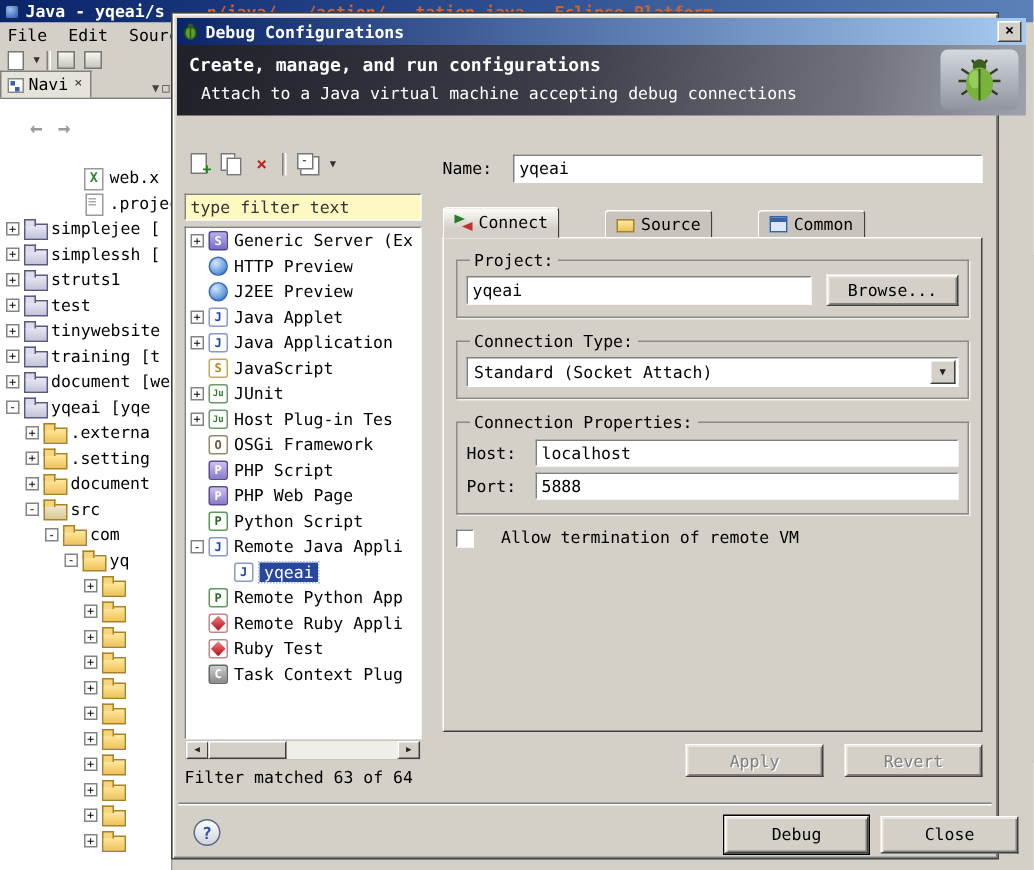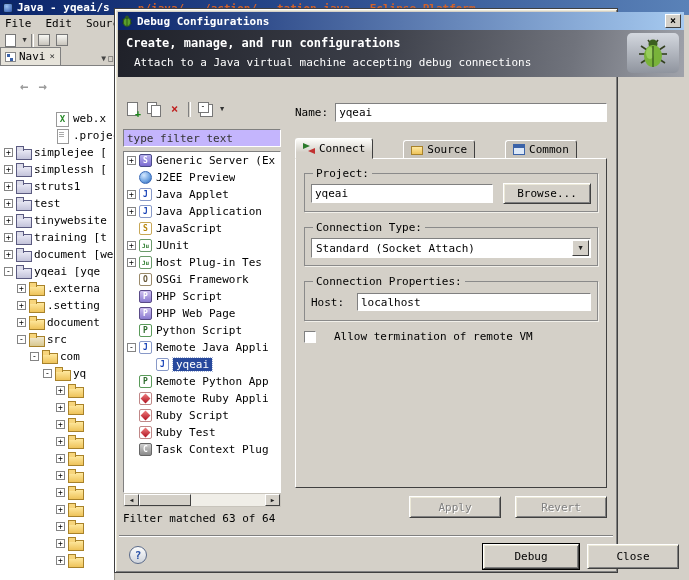--- a/index.html
+++ b/index.html
@@ -39,21 +39,21 @@
   .fi.folder::before, .fi.srcf::before { content:""; position:absolute; left:0; top:3px; width:14px; height:9px; background:linear-gradient(#ffe9a0,#eec35a); border:1px solid #a8822a; }
   .fi.folder::after, .fi.srcf::after { content:""; position:absolute; left:0; top:0; width:6px; height:4px; background:#f7d57c; border:1px solid #a8822a; border-bottom:none; }
   .fi.srcf::before { background:linear-gradient(#f0e8d0,#d8c890); }
   .fi.proj::before { content:""; position:absolute; left:0; top:3px; width:14px; height:9px; background:linear-gradient(#e9e9f5,#c3c3da); border:1px solid #5a5a80; }
   .fi.proj::after { content:""; position:absolute; left:0; top:0; width:6px; height:4px; background:#dcdcea; border:1px solid #5a5a80; border-bottom:none; }
   .fi.xml::before { content:"X"; position:absolute; left:1px; top:0; width:11px; height:13px; background:#fff; border:1px solid #999; color:#2a8a2a; font-weight:bold; font-size:9px; line-height:12px; text-align:center; }
   .fi.file::before { content:""; position:absolute; left:2px; top:0; width:10px; height:13px; background:#fff; border:1px solid #999; }
   .fi.file::after { content:""; position:absolute; left:4px; top:3px; width:5px; height:1px; background:#aaa; box-shadow:0 2px 0 #aaa,0 4px 0 #aaa; }
 
   
-  .dialog { position:absolute; left:114px; top:8px; width:504px; height:565px; background:#d4d0c8;
+  .dialog { position:absolute; left:114px; top:8px; width:552px; height:565px; background:#d4d0c8;
     border:1px solid #404040; box-shadow:inset 1px 1px 0 #fff, inset -1px -1px 0 #808080, inset 2px 2px 0 #ece9d8; }
   .dlg-titlebar { position:absolute; left:3px; top:3px; width:566px; height:18px;
     background:linear-gradient(to right,#0a246a,#a6caf0); color:#fff; display:flex; align-items:center; gap:4px; padding:0 3px; font-weight:bold; }
   .dlg-close { margin-left:auto; width:16px; height:14px; background:#d4d0c8; border:1px solid; border-color:#fff #404040 #404040 #fff; color:#000; font-size:10px; line-height:12px; text-align:center; font-weight:bold; }
   .dlg-header { position:absolute; left:3px; top:21px; width:566px; height:47px; color:#fff;
     background:linear-gradient(100deg,#1f2129 0%,#3b3e48 45%,#70737c 80%,#9fa2aa 100%); }
   .hdr-title { position:absolute; left:8px; top:6px; font-weight:bold; font-size:12px; }
   .hdr-sub { position:absolute; left:16px; top:26px; }
   .bug-tile { position:absolute; right:5px; top:3px; width:52px; height:40px; border-radius:5px;
     background:linear-gradient(#d4d8df,#8f949e); display:flex; align-items:center; justify-content:center; }
@@ -61,21 +61,21 @@
   .cfg-toolbar { position:absolute; left:8px; top:90px; width:160px; height:20px; display:flex; align-items:center; gap:2px; }
   .tbi { width:19px; height:18px; display:flex; align-items:center; justify-content:center; position:relative; }
   .tbi.ic-new::before { content:""; width:9px; height:12px; background:#fff; border:1px solid #777; }
   .tbi.ic-new::after { content:"+"; position:absolute; right:1px; bottom:-1px; color:#1a8a1a; font-weight:bold; font-size:10px; }
   .tbi.ic-dup::before { content:""; position:absolute; left:3px; top:2px; width:8px; height:10px; background:#fff; border:1px solid #777; }
   .tbi.ic-dup::after { content:""; position:absolute; left:7px; top:5px; width:8px; height:10px; background:#fff; border:1px solid #777; }
   .tbi.ic-del { color:#c02020; font-weight:bold; font-size:12px; }
   .tbi.sep { width:3px; height:15px; border-left:1px solid #808080; border-right:1px solid #fff; margin:0 2px; }
   .tbi.ic-col::before { content:"-"; width:9px; height:9px; background:#fff; border:1px solid #777; font:8px/7px monospace; text-align:center; box-shadow:3px 3px 0 #fff,3px 3px 0 1px #777; margin:-3px 3px 0 0; }
   .tbi.ic-fil { font-size:7px; color:#333; width:12px; }
-  .filter-input { position:absolute; left:8px; top:120px; width:158px; height:18px; background:#c4b5fd;
+  .filter-input { position:absolute; left:8px; top:120px; width:158px; height:18px; background:#fef9c3;
     border:1px solid; border-color:#808080 #fff #fff #808080; font:11px "DejaVu Sans Mono",monospace; color:#333; padding:8px 3px; }
   .cfg-tree { position:absolute; left:8px; top:142px; width:158px; height:342px; background:#fff;
     border:1px solid; border-color:#808080 #fff #fff #808080; overflow:hidden; }
   .crow { height:17px; display:flex; align-items:center; white-space:nowrap; }
   .c0 { padding-left:3px; } .c1 { padding-left:20px; }
   .ti { width:13px; height:13px; flex:0 0 13px; margin-right:4px; display:flex; align-items:center; justify-content:center; font-size:8px; font-weight:bold; border-radius:2px; }
   .ti-server { background:linear-gradient(#b8b0ee,#7a6ad0); border:1px solid #4a4a88; color:#fff; } .ti-server::before { content:"S"; }
   .ti-globe { border-radius:50%; background:radial-gradient(circle at 35% 30%,#d4e8ff,#6aa0e0 60%,#2a5aa8); border:1px solid #3a6ab8; }
   .ti-java { background:#fff; border:1px solid #8899c8; color:#1a44b8; } .ti-java::before { content:"J"; }
   .ti-js { background:#fff; border:1px solid #c8a858; color:#b8860b; } .ti-js::before { content:"S"; }
@@ -86,21 +86,21 @@
   .ti-ruby { background:#fff; border:1px solid #c08888; } .ti-ruby::before { content:""; width:7px; height:7px; background:linear-gradient(135deg,#f08080,#b01020); transform:rotate(45deg); }
   .ti-tcl { background:linear-gradient(#9ad0d0,#3a8a8a); border:1px solid #2a6a6a; color:#fff; } .ti-tcl::before { content:"T"; }
   .ti-task { background:linear-gradient(#cfcfcf,#8a8a8a); border:1px solid #666; color:#fff; } .ti-task::before { content:"C"; }
   .crow.sel .tl { background:#27489c; color:#fff; padding:0 3px; outline:1px dotted #aab8d8; }
   .hscroll { position:absolute; left:8px; top:484px; width:158px; height:14px; background:#f0eee8; border:1px solid #c8c4bc; display:flex; align-items:center; }
   .sb-btn { width:15px; height:12px; background:#d4d0c8; border:1px solid; border-color:#fff #404040 #404040 #fff; font-size:6px; line-height:10px; text-align:center; color:#222; }
   .sb-track { flex:1; height:12px; position:relative; }
   .sb-thumb { position:absolute; left:0; top:0; width:52px; height:12px; background:#d4d0c8; border:1px solid; border-color:#fff #404040 #404040 #fff; }
   .filter-status { position:absolute; left:8px; top:503px; }
   
-  .name-row { position:absolute; left:180px; top:93px; right:10px; height:20px; display:flex; align-items:center; gap:7px; }
+  .name-row { position:absolute; left:180px; top:93px; right:10px; height:20px; display:flex; align-items:center; gap:14px; }
   .inp { background:#fff; border:1px solid; border-color:#808080 #fff #fff #808080; font:11px "DejaVu Sans Mono",monospace; padding:0 3px; height:19px; }
   .name-row .inp { flex:1; }
   .tabstrip { position:absolute; left:180px; top:129px; right:10px; height:21px; display:flex; align-items:flex-end;gap:28px; }
   .tab { height:19px; display:flex; align-items:center; gap:4px; padding:0 7px; background:#c8c4bc; border:1px solid; border-color:#fff #404040 #808080 #fff; border-radius:3px 3px 0 0; margin-right:2px; }
   .tab.selected { height:21px; background:linear-gradient(#fdfdfa,#d4d0c8 70%); border-bottom-color:#d4d0c8; z-index:2; }
   .tico { width:12px; height:11px; position:relative; flex:0 0 12px; }
   .tico.connect::before { content:""; position:absolute; left:0; top:0; border-top:3px solid transparent; border-bottom:3px solid transparent; border-left:7px solid #2a7a2a; }
   .tico.connect::after { content:""; position:absolute; right:0; bottom:0; border-top:3px solid transparent; border-bottom:3px solid transparent; border-right:7px solid #c03030; }
   .tico.source { height:9px; margin-top:2px; background:linear-gradient(#ffe9a0,#eec35a); border:1px solid #a8822a; }
   .tico.common { border:1px solid #3a62a8; background:#dce8f8; } .tico.common::before { content:""; position:absolute; left:0; top:0; right:0; height:3px; background:#3a62a8; }
@@ -365,20 +365,25 @@
 
     <div class="cfg-tree">
       <div class="crow c0">
           <span class="exp ep"></span>
           <span class="ti ti-server"></span>
           <span class="tl">Generic Server (Ex</span>
         </div>
       <div class="crow c0">
           <span class="exp en"></span>
           <span class="ti ti-globe"></span>
+          <span class="tl">HTTP Preview</span>
+        </div>
+      <div class="crow c0">
+          <span class="exp en"></span>
+          <span class="ti ti-globe"></span>
           <span class="tl">J2EE Preview</span>
         </div>
       <div class="crow c0">
           <span class="exp ep"></span>
           <span class="ti ti-java"></span>
           <span class="tl">Java Applet</span>
         </div>
       <div class="crow c0">
           <span class="exp ep"></span>
           <span class="ti ti-java"></span>
@@ -431,25 +436,20 @@
         </div>
       <div class="crow c0">
           <span class="exp en"></span>
           <span class="ti ti-python"></span>
           <span class="tl">Remote Python App</span>
         </div>
       <div class="crow c0">
           <span class="exp en"></span>
           <span class="ti ti-ruby"></span>
           <span class="tl">Remote Ruby Appli</span>
-        </div>
-      <div class="crow c0">
-          <span class="exp en"></span>
-          <span class="ti ti-ruby"></span>
-          <span class="tl">Ruby Script</span>
         </div>
       <div class="crow c0">
           <span class="exp en"></span>
           <span class="ti ti-ruby"></span>
           <span class="tl">Ruby Test</span>
         </div>
       <div class="crow c0">
           <span class="exp en"></span>
           <span class="ti ti-task"></span>
           <span class="tl">Task Context Plug</span>
@@ -500,20 +500,24 @@
           <span class="combo-btn">▼</span>
         </div>
       </fieldset>
 
       <fieldset class="grp">
         <legend>Connection Properties:</legend>
         <div class="prop-row">
           <span class="lbl">Host:</span>
           <input class="inp" value="localhost" style="">
         </div>
+        <div class="prop-row">
+          <span class="lbl">Port:</span>
+          <input class="inp" value="5888" style="">
+        </div>
       </fieldset>
 
       <div class="cb-row">
         <span class="cb"></span>
         <span>Allow termination of remote VM</span>
       </div>
     </div>
 
     <div class="applyrow">
       <button class="btn disabled">Apply</button>

